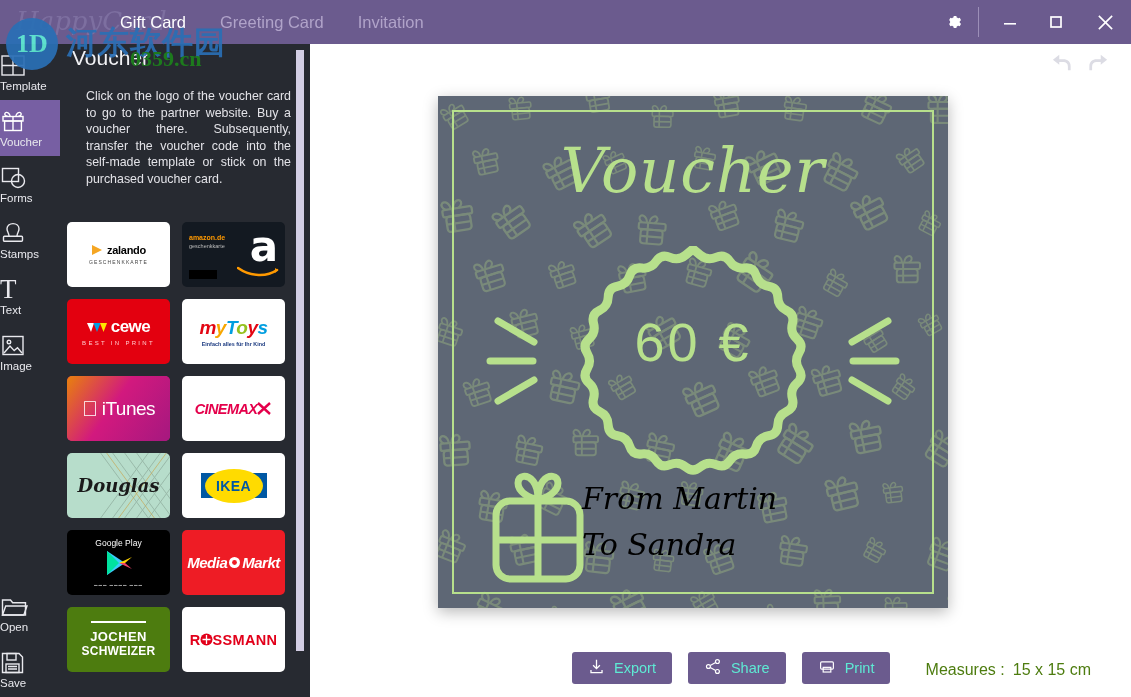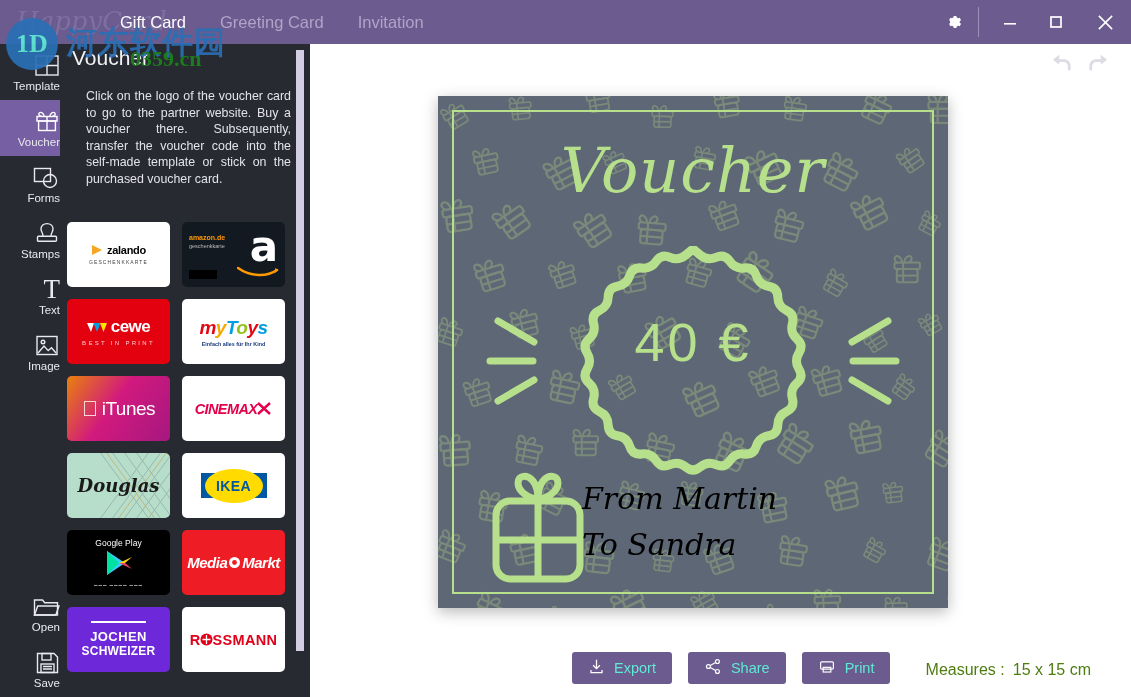--- a/index.html
+++ b/index.html
@@ -33,21 +33,21 @@
   .wb svg { display: block; }
   .wdiv { width: 1px; height: 30px; background: #9c8fb8; margin: 0 8px 0 2px; }
 
   
   .rail {
     position: absolute; left: 0; top: 44px; width: 60px; height: 653px;
     background: #272a31;
   }
   .rail-item {
     width: 60px; height: 56px; display: flex; flex-direction: column;
-    align-items: flex-end; justify-content: center; gap: 2px; cursor: pointer;
+    align-items: flex-start; justify-content: center; gap: 2px; cursor: pointer;
     color: #e6e6ea;
   }
   .rail-item.active { background: #775fa3; }
   .rail-label { font-size: 11.5px; color: #e9e9ee; line-height: 12px; }
   .rail-ico { height: 26px; display: flex; align-items: flex-end; justify-content: center; }
   .rail-bottom { position: absolute; left: 0; bottom: 0; width: 60px; }
 
   
   .panel {
     position: absolute; left: 60px; top: 44px; width: 250px; height: 653px;
@@ -386,21 +386,21 @@
         <div class="tile" style="background: rgb(238, 28, 37);">
           <div style="display:flex;align-items:center;gap:1px;color:#ffffff;font-style:italic;font-weight:800;font-size:15px;letter-spacing:-.5px">
         <span>Media</span>
             <svg width="13" height="13" viewBox="0 0 13 13">
               <circle cx="6.5" cy="6.5" r="5.5" fill="#fff"></circle>
               <circle cx="6.5" cy="6.5" r="2.4" fill="#ee1c25"></circle>
             </svg>
             <span>Markt</span>
           </div>
         </div>
-        <div class="tile" style="background: #6d28d9;">
+        <div class="tile" style="background: #4d7c0f;">
           <div style="text-align:center;color:#fff">
         <div style="width:55px;height:1.6px;background:#fff;margin:0 auto 6px"></div>
         <div style="font-size:13px;font-weight:800;letter-spacing:.4px">JOCHEN</div>
         <div style="font-size:12px;font-weight:800;letter-spacing:.2px">SCHWEIZER</div>
           </div>
         </div>
         <div class="tile" style="background: rgb(255, 255, 255);">
           <div style="display:flex;align-items:center;color:#e2001a;font-weight:800;font-size:14.5px;letter-spacing:.3px">
         R<svg width="13" height="13" viewBox="0 0 13 13" style="margin:0 -.5px">
               <circle cx="6.5" cy="6.5" r="6" fill="#e2001a"></circle>
@@ -564,21 +564,21 @@
         <g stroke="#b7e08c" stroke-width="7" stroke-linecap="round">
           <path d="M60 75 L96 96"></path>
             <path d="M52 115 L95 115"></path>
             <path d="M60 155 L96 134"></path>
           <path d="M450 75 L414 96"></path>
             <path d="M458 115 L415 115"></path>
             <path d="M450 155 L414 134"></path>
         </g>
       </svg>
 
-      <div class="amount">40 €</div>
+      <div class="amount">60 €</div>
 
       <svg style="position:absolute;left:44px;top:370px;width:112px;height:120px" viewBox="0 0 112 120" fill="none" stroke="#b7e08c" stroke-width="7">
         <path d="M56 33 C48 33 36 26 36 17 C36 9 45 8 51 15 C55 20 56 28 56 33 Z"></path>
         <path d="M56 33 C64 33 76 26 76 17 C76 9 67 8 61 15 C57 20 56 28 56 33 Z"></path>
         <rect x="14" y="35" width="84" height="78" rx="14"></rect>
         <path d="M56 35 v78"></path>
           <path d="M14 74 h84"></path>
       </svg>
 
       <div class="names">

